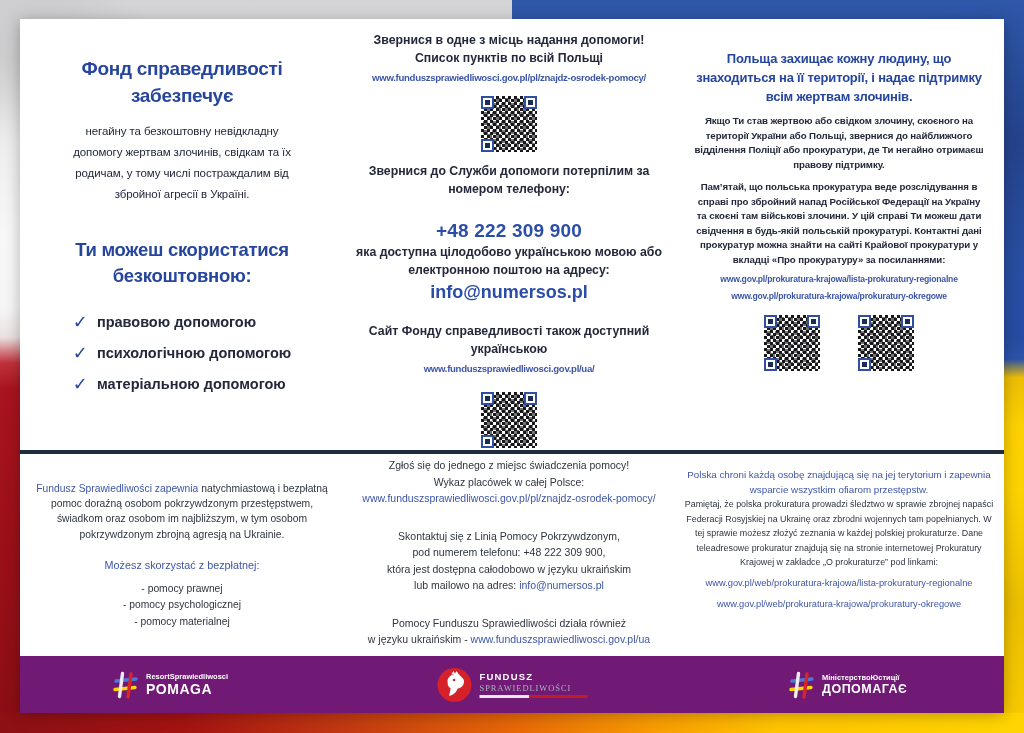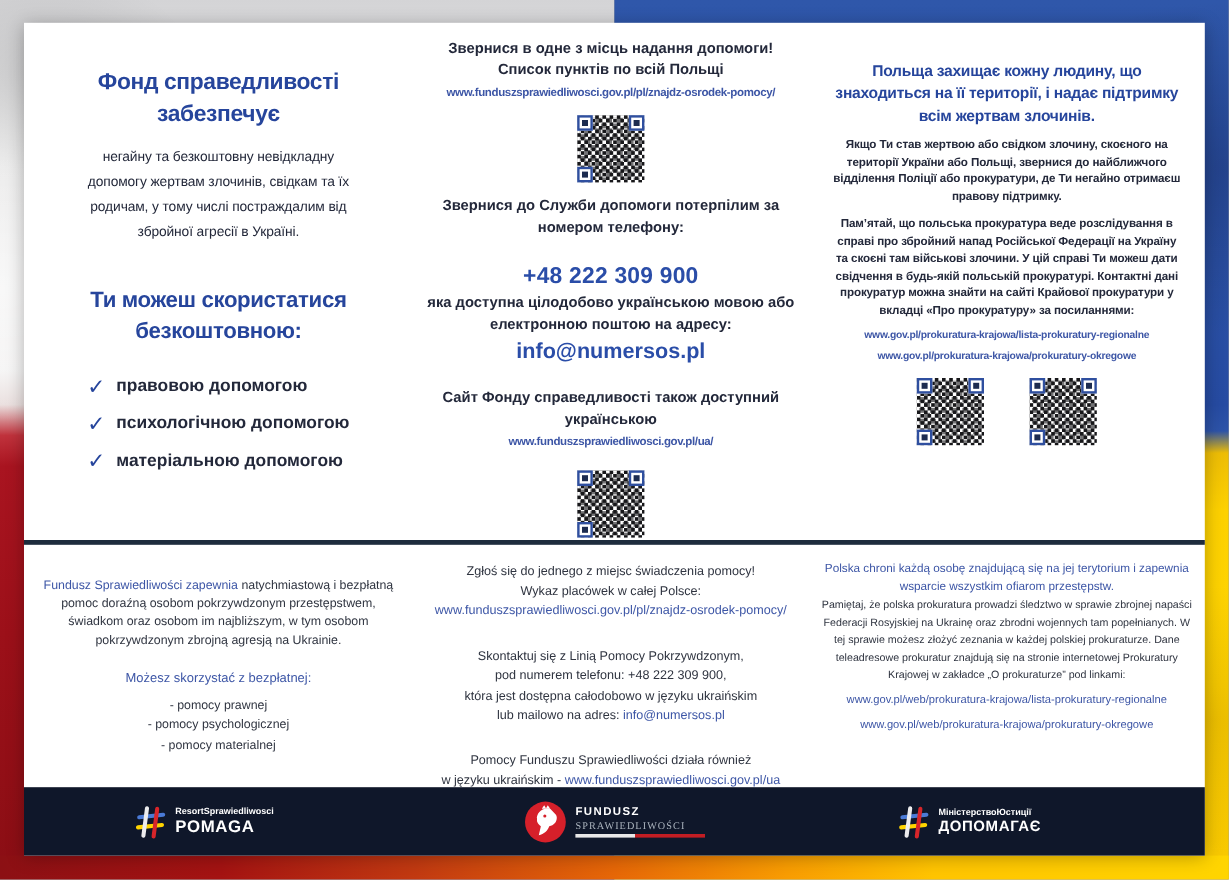--- a/index.html
+++ b/index.html
@@ -53,34 +53,34 @@
   .c-right h3{font-size:13px;line-height:19px;color:#26459c;font-weight:bold;letter-spacing:-.2px}
   .tr-para{margin-top:8px;font-size:9.7px;line-height:14.5px;font-weight:bold;color:#23283a;letter-spacing:-.1px}
   .tr-link{display:block;margin-top:7px;font-size:8.6px;font-weight:bold;letter-spacing:-.2px;color:#3d56a6;text-decoration:none}
 
   
   .s-left{padding:27px 14px 0;font-size:10.3px;line-height:15.2px}
   .lead{color:#3d56a6}
   .s-h{margin-top:16px;color:#3d56a6;font-size:10.8px}
   .s-items{margin-top:8px}
   .s-items p{line-height:16.4px}
-  .s-mid{padding:14px 10px 0;font-size:10.5px;line-height:16.5px}
+  .s-mid{padding:3px 10px 0;font-size:10.5px;line-height:16.5px}
   .s-link{color:#3d56a6;text-decoration:none}
   .s-gap{margin-top:21px}
   .s-right{padding:13px 10px 0;font-size:8.9px;line-height:14.6px}
   .s-head{color:#3d56a6;font-size:9.8px;line-height:15px}
   .s-right .body1{margin-top:5px}
   .sr-link{display:block;margin-top:6px;font-size:9.3px;color:#3d56a6;text-decoration:none}
 
   
-  .footer{position:relative;height:57px;background:#0f172a}
+  .footer{position:relative;height:57px;background:#701a75}
   .logo{position:absolute;top:50%;transform:translateY(-50%);display:flex;align-items:center;gap:7px;color:#fff}
   .logo-left{left:92px}
   .logo-center{left:50%;transform:translate(-50%,-50%)}
-  .logo-right{left:728px}
+  .logo-right{left:768px}
   .lg-col{display:flex;flex-direction:column;line-height:1.2;text-align:left}
   .lg-tag{font-size:7.5px;font-weight:bold}
   .lg-word{font-size:14px;font-weight:bold;letter-spacing:.5px}
   .logo-right .lg-word{font-size:12.5px}
   .lg-f1{font-size:9.5px;font-weight:bold;letter-spacing:1.2px}
   .lg-f2{font-size:8.5px;letter-spacing:.9px;color:#aab3bd;font-family:"Liberation Serif","DejaVu Serif",serif}
   .lg-stripe{width:108px;height:3px;margin-top:2px;background:linear-gradient(90deg,#e8e8e8 0 46%,#c21d23 46% 100%)}
 </style>
 </head>
 <body>

